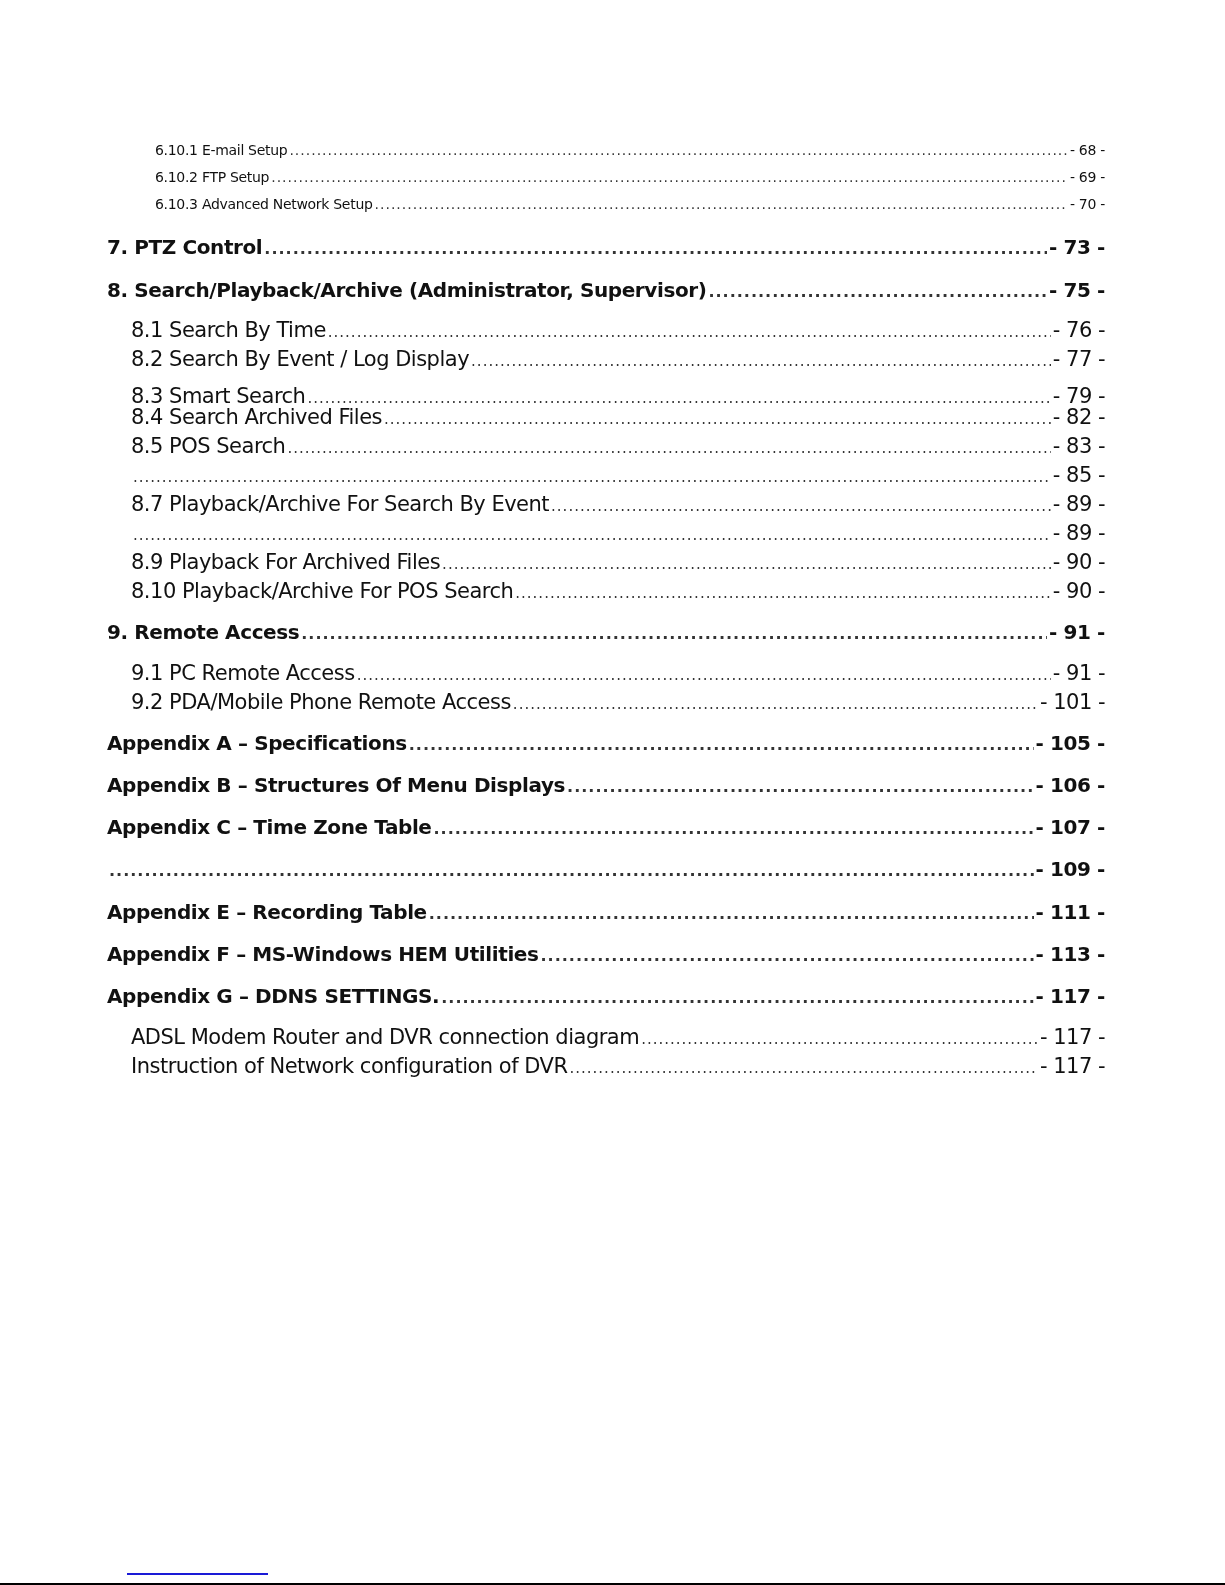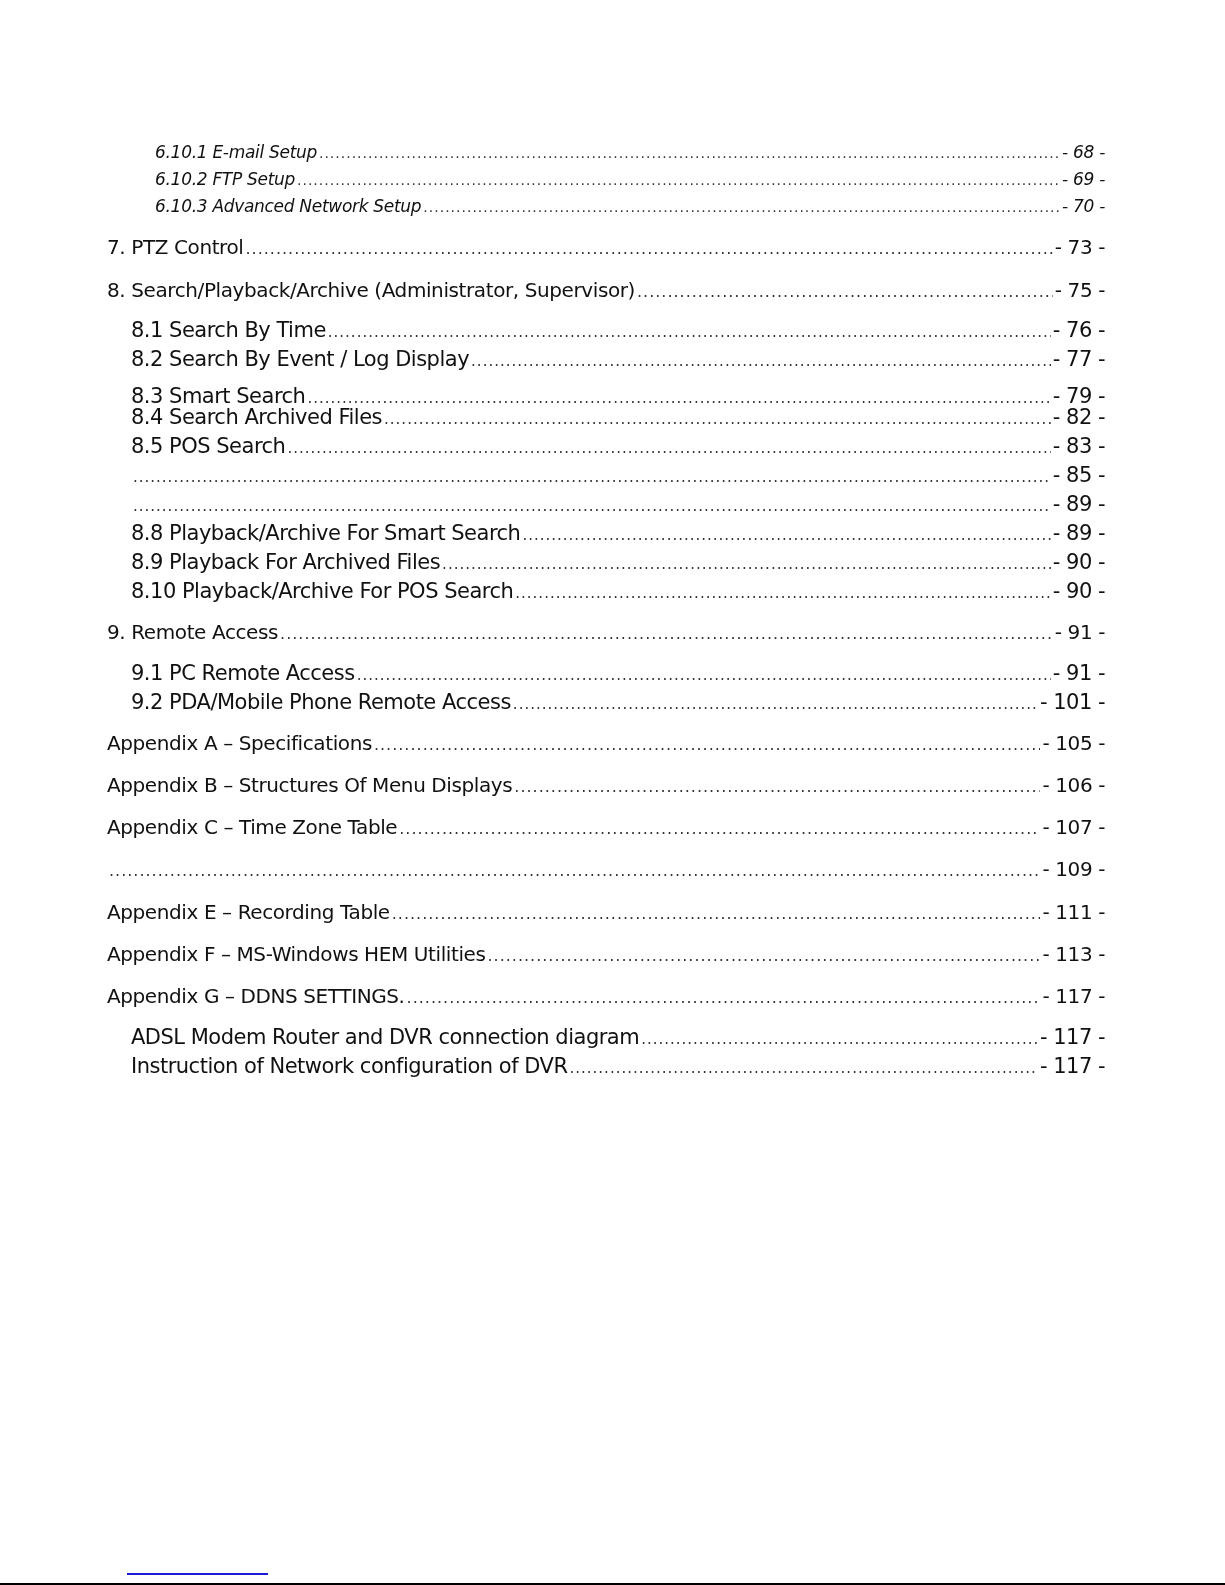--- a/index.html
+++ b/index.html
@@ -38,31 +38,30 @@
     }
     .entry .leader::before {
       content: "................................................................................................................................................................................................................................................................................................................................................";
     }
     .entry .page { flex: 0 0 auto; }
 
     
     .lvl3 {
       left: 155px;
       width: 950px;
-      font-size: 17px;
-      font-style: italic;
+      font-size: 14px;
       letter-spacing: -0.3px;
     }
     .lvl3 .leader { font-style: normal; font-size: 14px; }
     
     .lvl1 {
       left: 107px;
       width: 998px;
       font-size: 20px;
-      font-weight: normal;
+      font-weight: bold;
       letter-spacing: -0.4px;
     }
     .lvl1 .leader { font-size: 16px; }
     
     .lvl2 {
       left: 131px;
       width: 974px;
       font-size: 21px;
       letter-spacing: -0.5px;
     }
@@ -137,25 +136,25 @@
   <div class="entry lvl2" style="top:434px">
     <span class="title">8.5 POS Search</span>
     <span class="leader"></span>
     <span class="page">- 83 -</span>
   </div>
   <div class="entry lvl2" style="top:463px">
     <span class="leader"></span>
     <span class="page">- 85 -</span>
   </div>
   <div class="entry lvl2" style="top:492px">
+    <span class="title">8.7 Playback/Archive For Search By Event</span>
     <span class="leader"></span>
     <span class="page">- 89 -</span>
   </div>
   <div class="entry lvl2" style="top:521px">
-    <span class="title">8.8 Playback/Archive For Smart Search</span>
     <span class="leader"></span>
     <span class="page">- 89 -</span>
   </div>
   <div class="entry lvl2" style="top:550px">
     <span class="title">8.9 Playback For Archived Files</span>
     <span class="leader"></span>
     <span class="page">- 90 -</span>
   </div>
   <div class="entry lvl2" style="top:579px">
     <span class="title">8.10 Playback/Archive For POS Search</span>

